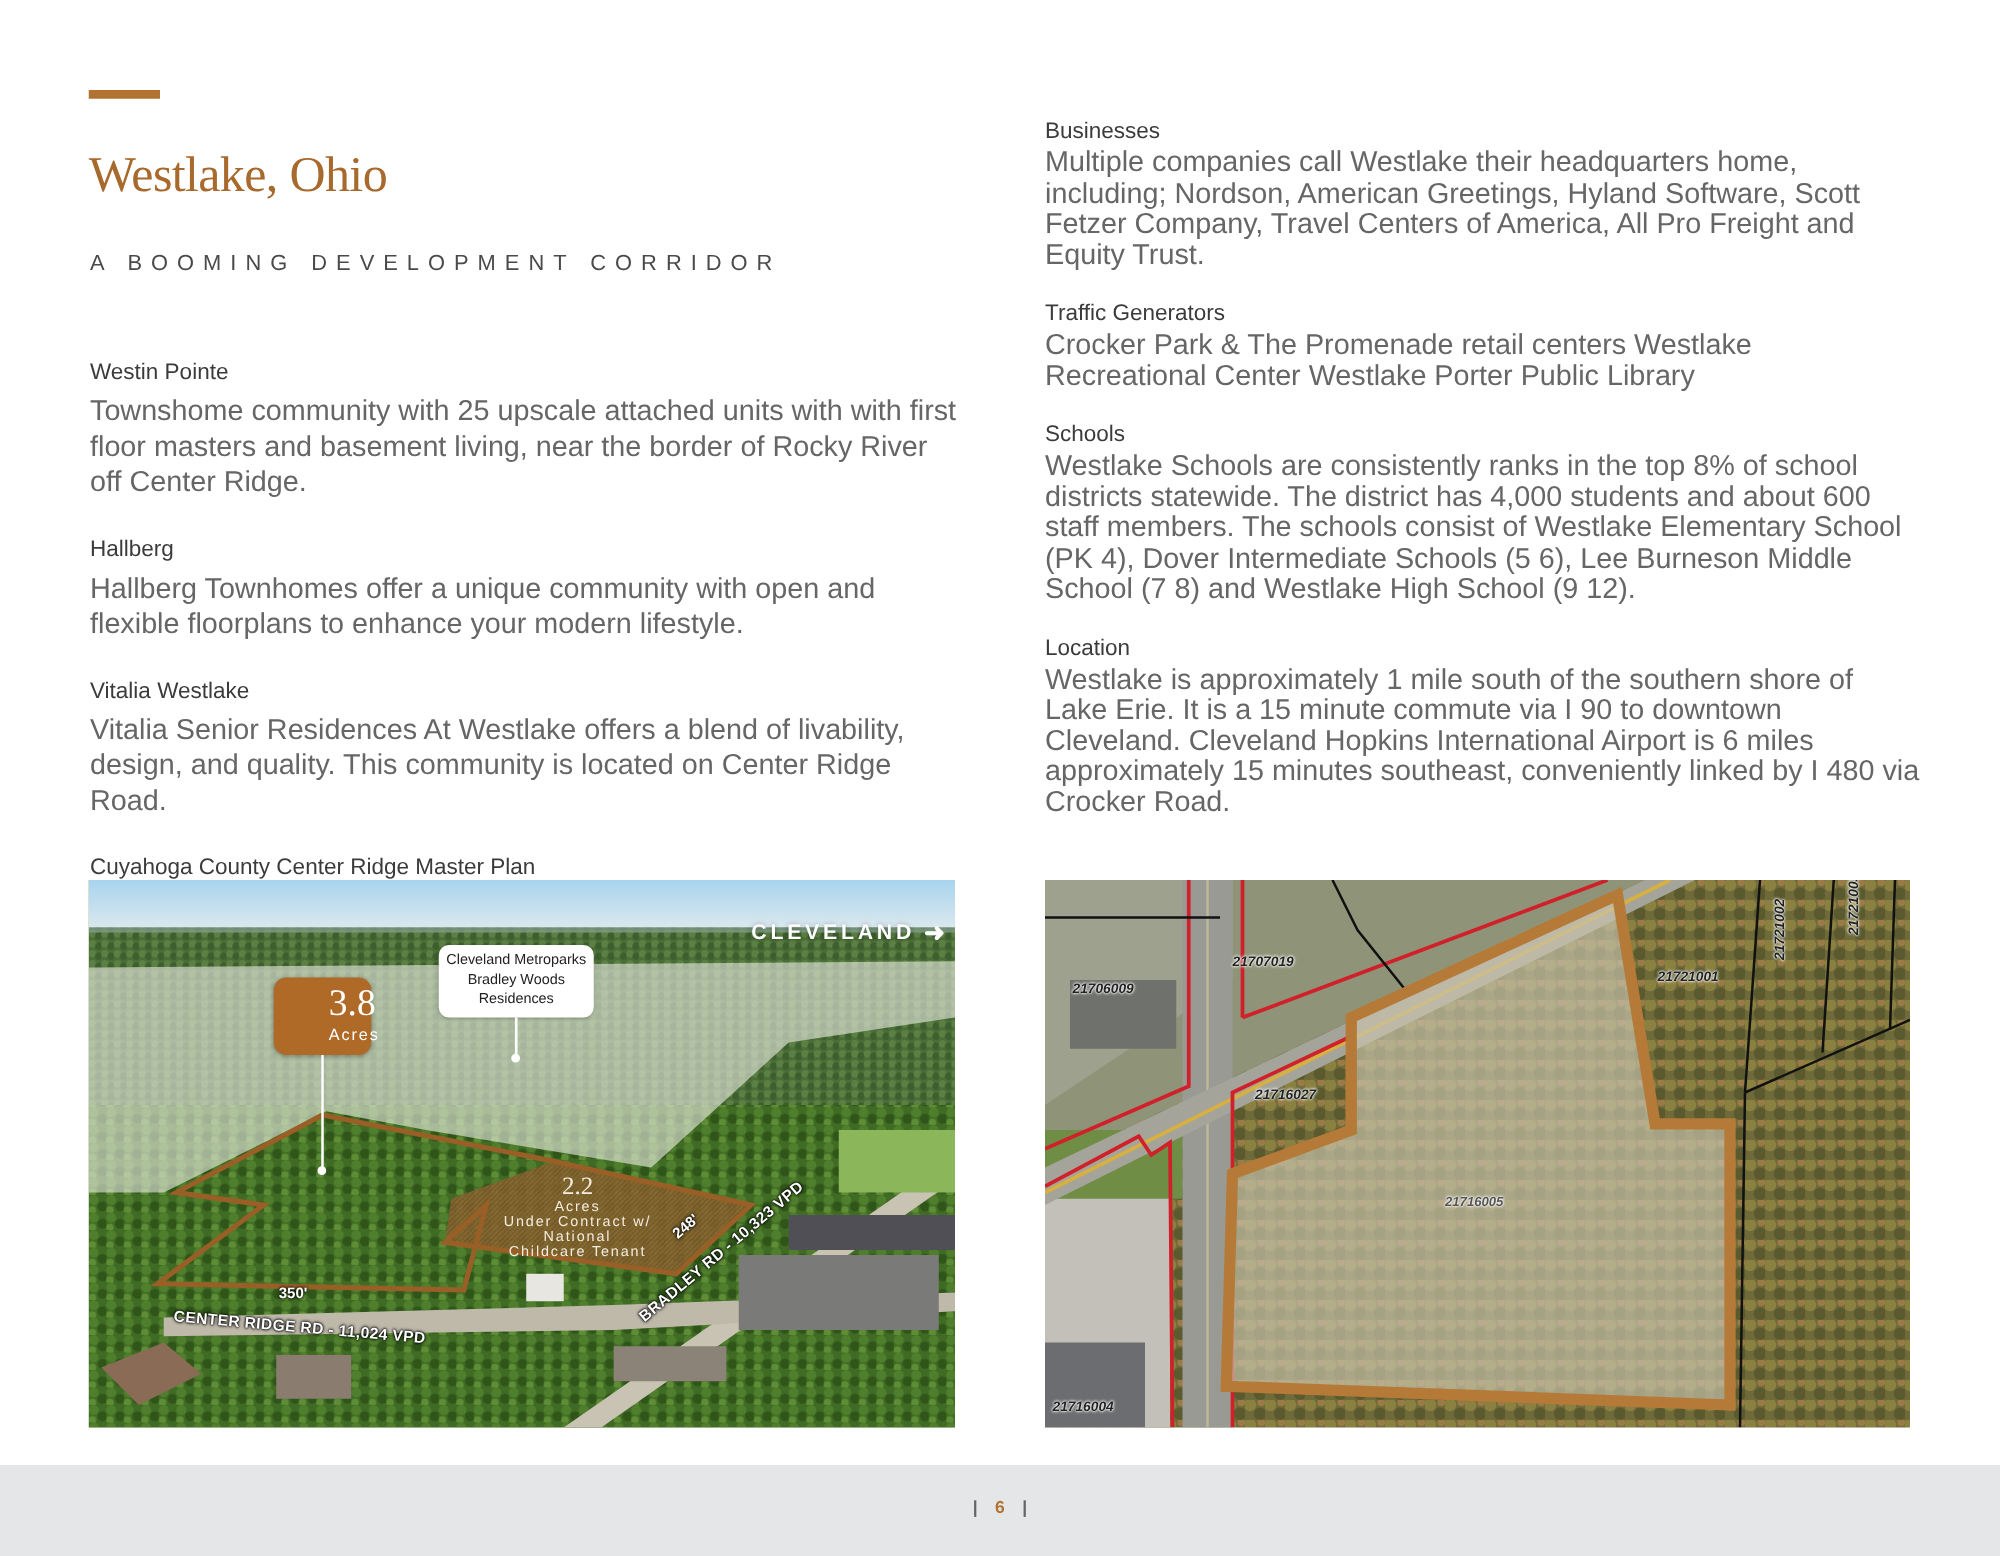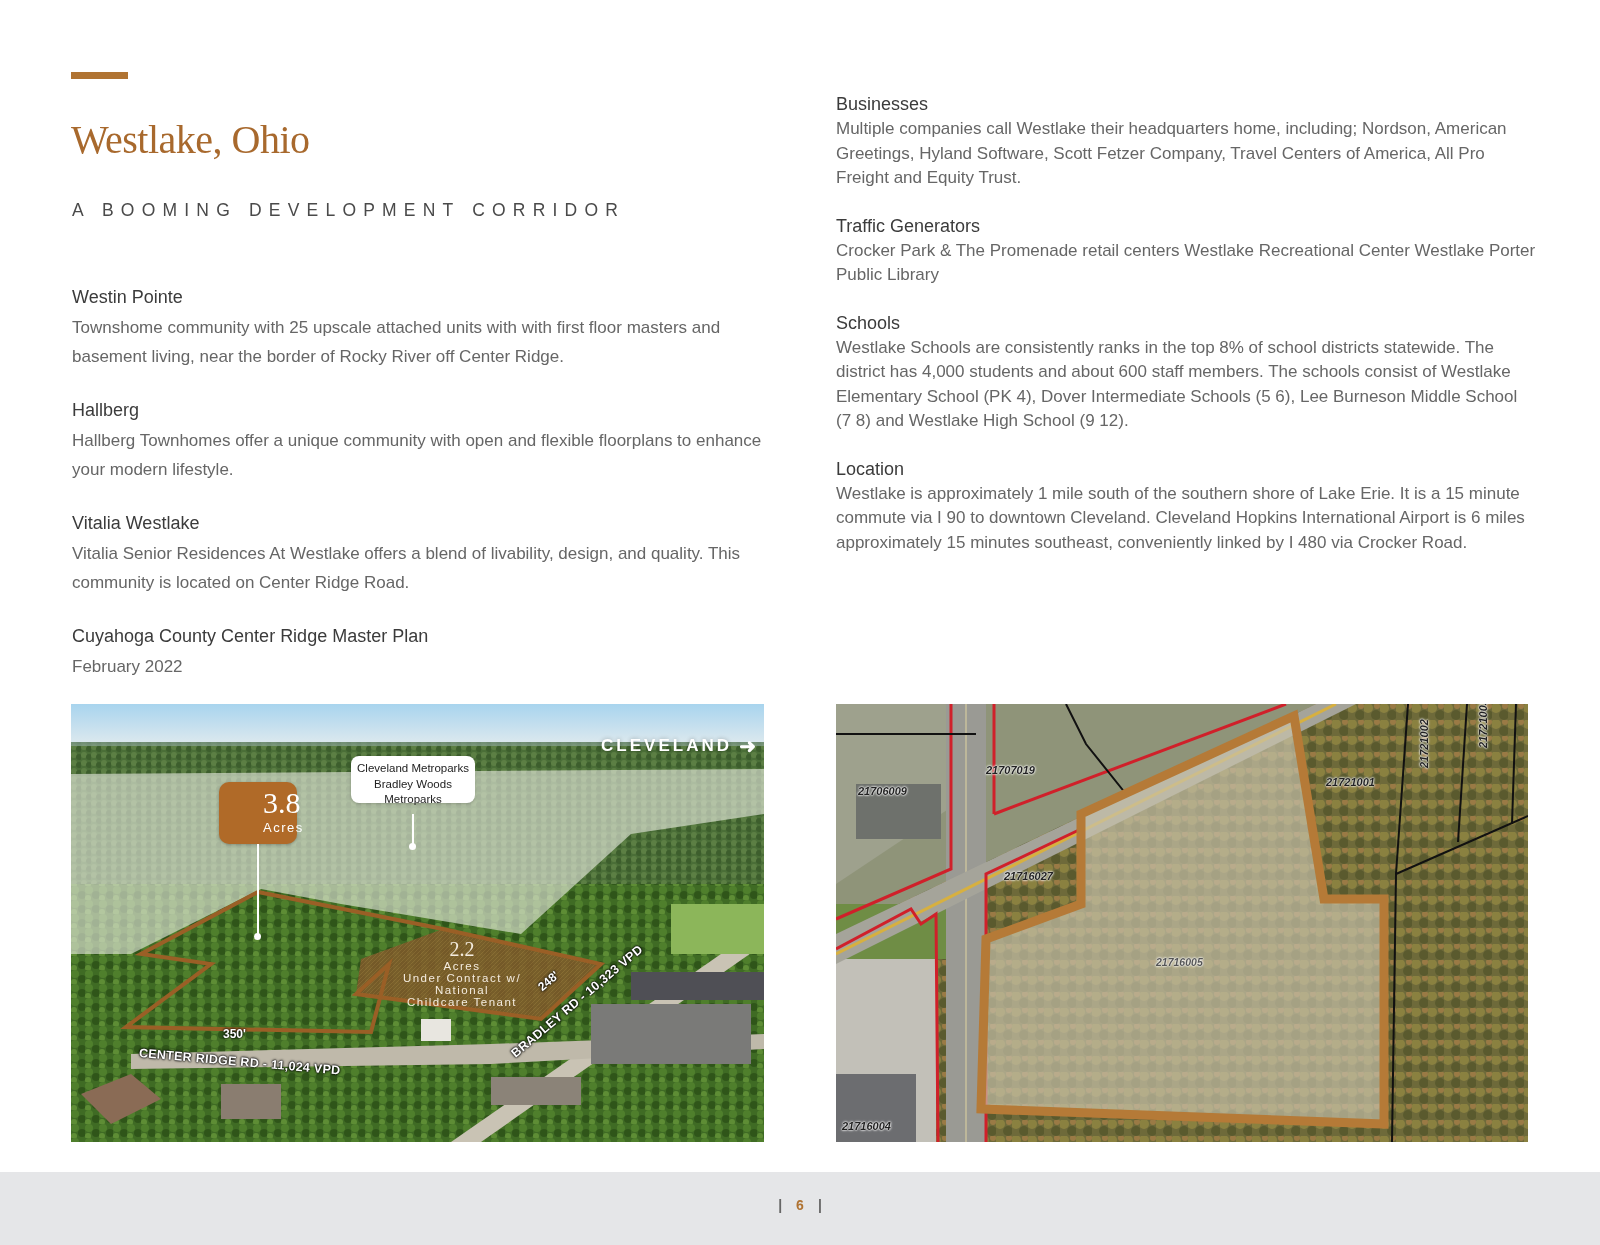--- a/index.html
+++ b/index.html
@@ -9,36 +9,36 @@
     .accent-bar { position: absolute; left: 71px; top: 72px; width: 57px; height: 7px; background: #b07332; }
     .page-title { position: absolute; left: 71px; top: 116px; font-family: "Liberation Serif", serif; font-size: 40px; color: #a8692d; letter-spacing: -0.5px; font-weight: normal; }
     .subtitle { position: absolute; left: 72px; top: 197px; font-size: 17.5px; letter-spacing: 7.2px; line-height: 26px; color: #4a4a4a; text-transform: uppercase; }
 
     .col-left { position: absolute; left: 72px; top: 286px; width: 700px; }
     .col-right { position: absolute; left: 836px; top: 93px; width: 700px; }
 
     .section { margin-bottom: 28px; }
     .section-heading { font-size: 18px; font-weight: normal; color: #3b3b3b; line-height: 22px; }
     .col-left .section-heading { margin-bottom: 6px; }
-    .section-body { font-size: 17px; color: #666666; }
+    .section-body { font-size: 23px; color: #666666; }
     .col-left .section-body { line-height: 28.5px; }
     .col-left .section { margin-bottom: 28px; }
     .col-right .section-body { line-height: 24.5px; }
     .col-right .section { margin-bottom: 24px; }
     .col-right .section-heading { margin-bottom: 2px; }
 
     
     .aerial { position: absolute; left: 71px; top: 704px; width: 693px; height: 438px; overflow: hidden; background: #6e8a4a; }
     .aerial svg, .parcel svg { position: absolute; left: 0; top: 0; width: 100%; height: 100%; }
     .cleveland-label { position: absolute; right: 32px; top: 32px; color: #ffffff; font-weight: bold; font-size: 17px; letter-spacing: 3px; text-shadow: 0 0 4px rgba(0,0,0,0.3); }
     .cleveland-arrow { position: absolute; right: 8px; top: 30px; color: #ffffff; font-size: 20px; font-weight: bold; }
     .acres-badge { position: absolute; left: 148px; top: 78px; width: 78px; height: 62px; background: #b06a28; border-radius: 10px; color: #ffffff; text-align: center; box-shadow: 0 1px 3px rgba(0,0,0,0.25); padding-left: 44px; }
     .acres-badge .num { font-family: "Liberation Serif", serif; font-size: 30px; line-height: 34px; padding-top: 4px; display: block; }
     .acres-badge .unit { font-size: 13px; letter-spacing: 1.5px; display: block; }
-    .reservation-callout { position: absolute; left: 280px; top: 52px; width: 124px; height: 47px; background: #ffffff; border-radius: 8px; text-align: center; font-size: 11.5px; line-height: 15.5px; color: #222; padding-top: 5px; box-shadow: 0 1px 3px rgba(0,0,0,0.2); }
+    .reservation-callout { position: absolute; left: 280px; top: 52px; width: 124px; height: 58px; background: #ffffff; border-radius: 8px; text-align: center; font-size: 11.5px; line-height: 15.5px; color: #222; padding-top: 5px; box-shadow: 0 1px 3px rgba(0,0,0,0.2); }
     .leader { position: absolute; width: 2px; background: #ffffff; }
     .leader-dot { position: absolute; width: 7px; height: 7px; border-radius: 50%; background: #ffffff; }
     .contract-label { position: absolute; left: 326px; top: 234px; width: 130px; color: #f4ecdf; text-align: center; font-size: 11.5px; letter-spacing: 1.5px; line-height: 12px; }
     .contract-label .num { font-family: "Liberation Serif", serif; font-size: 20px; line-height: 22px; display: block; letter-spacing: 0; }
     .dim-label { position: absolute; color: #ffffff; font-weight: bold; font-size: 12px; text-shadow: 0 0 3px #000, 0 0 2px #000; }
     .road-label { position: absolute; color: #ffffff; font-weight: bold; font-size: 12.5px; letter-spacing: 0.3px; white-space: nowrap; text-shadow: 0 0 3px #000, 0 0 2px #000, 0 0 1px #000; transform-origin: left center; }
 
     
     .parcel { position: absolute; left: 836px; top: 704px; width: 692px; height: 438px; overflow: hidden; background: #8a8b6a; }
     .parcel-id { position: absolute; font-size: 11px; font-weight: bold; font-style: italic; color: #222; text-shadow: 0 0 2px #fff, 0 0 3px #fff, 0 0 1px #fff; white-space: nowrap; transform-origin: left center; }
@@ -148,21 +148,21 @@
   <div class="acres-badge">
     <span class="num">3.8</span>
     <span class="unit">Acres</span>
   </div>
   <div class="leader" style="left:186px; top:140px; height:92px;"></div>
   <div class="leader-dot" style="left:183px; top:229px;"></div>
 
   <div class="reservation-callout">
     <div>Cleveland Metroparks</div>
     <div>Bradley Woods</div>
-    <div>Metroparks</div>
+    <div>Residences</div>
   </div>
   <div class="leader" style="left:341px; top:110px; height:32px;"></div>
   <div class="leader-dot" style="left:338px; top:139px;"></div>
 
   <div class="contract-label">
     <span class="num">2.2</span>
     <div>Acres</div>
     <div>Under Contract w/</div>
     <div>National</div>
     <div>Childcare Tenant</div>

